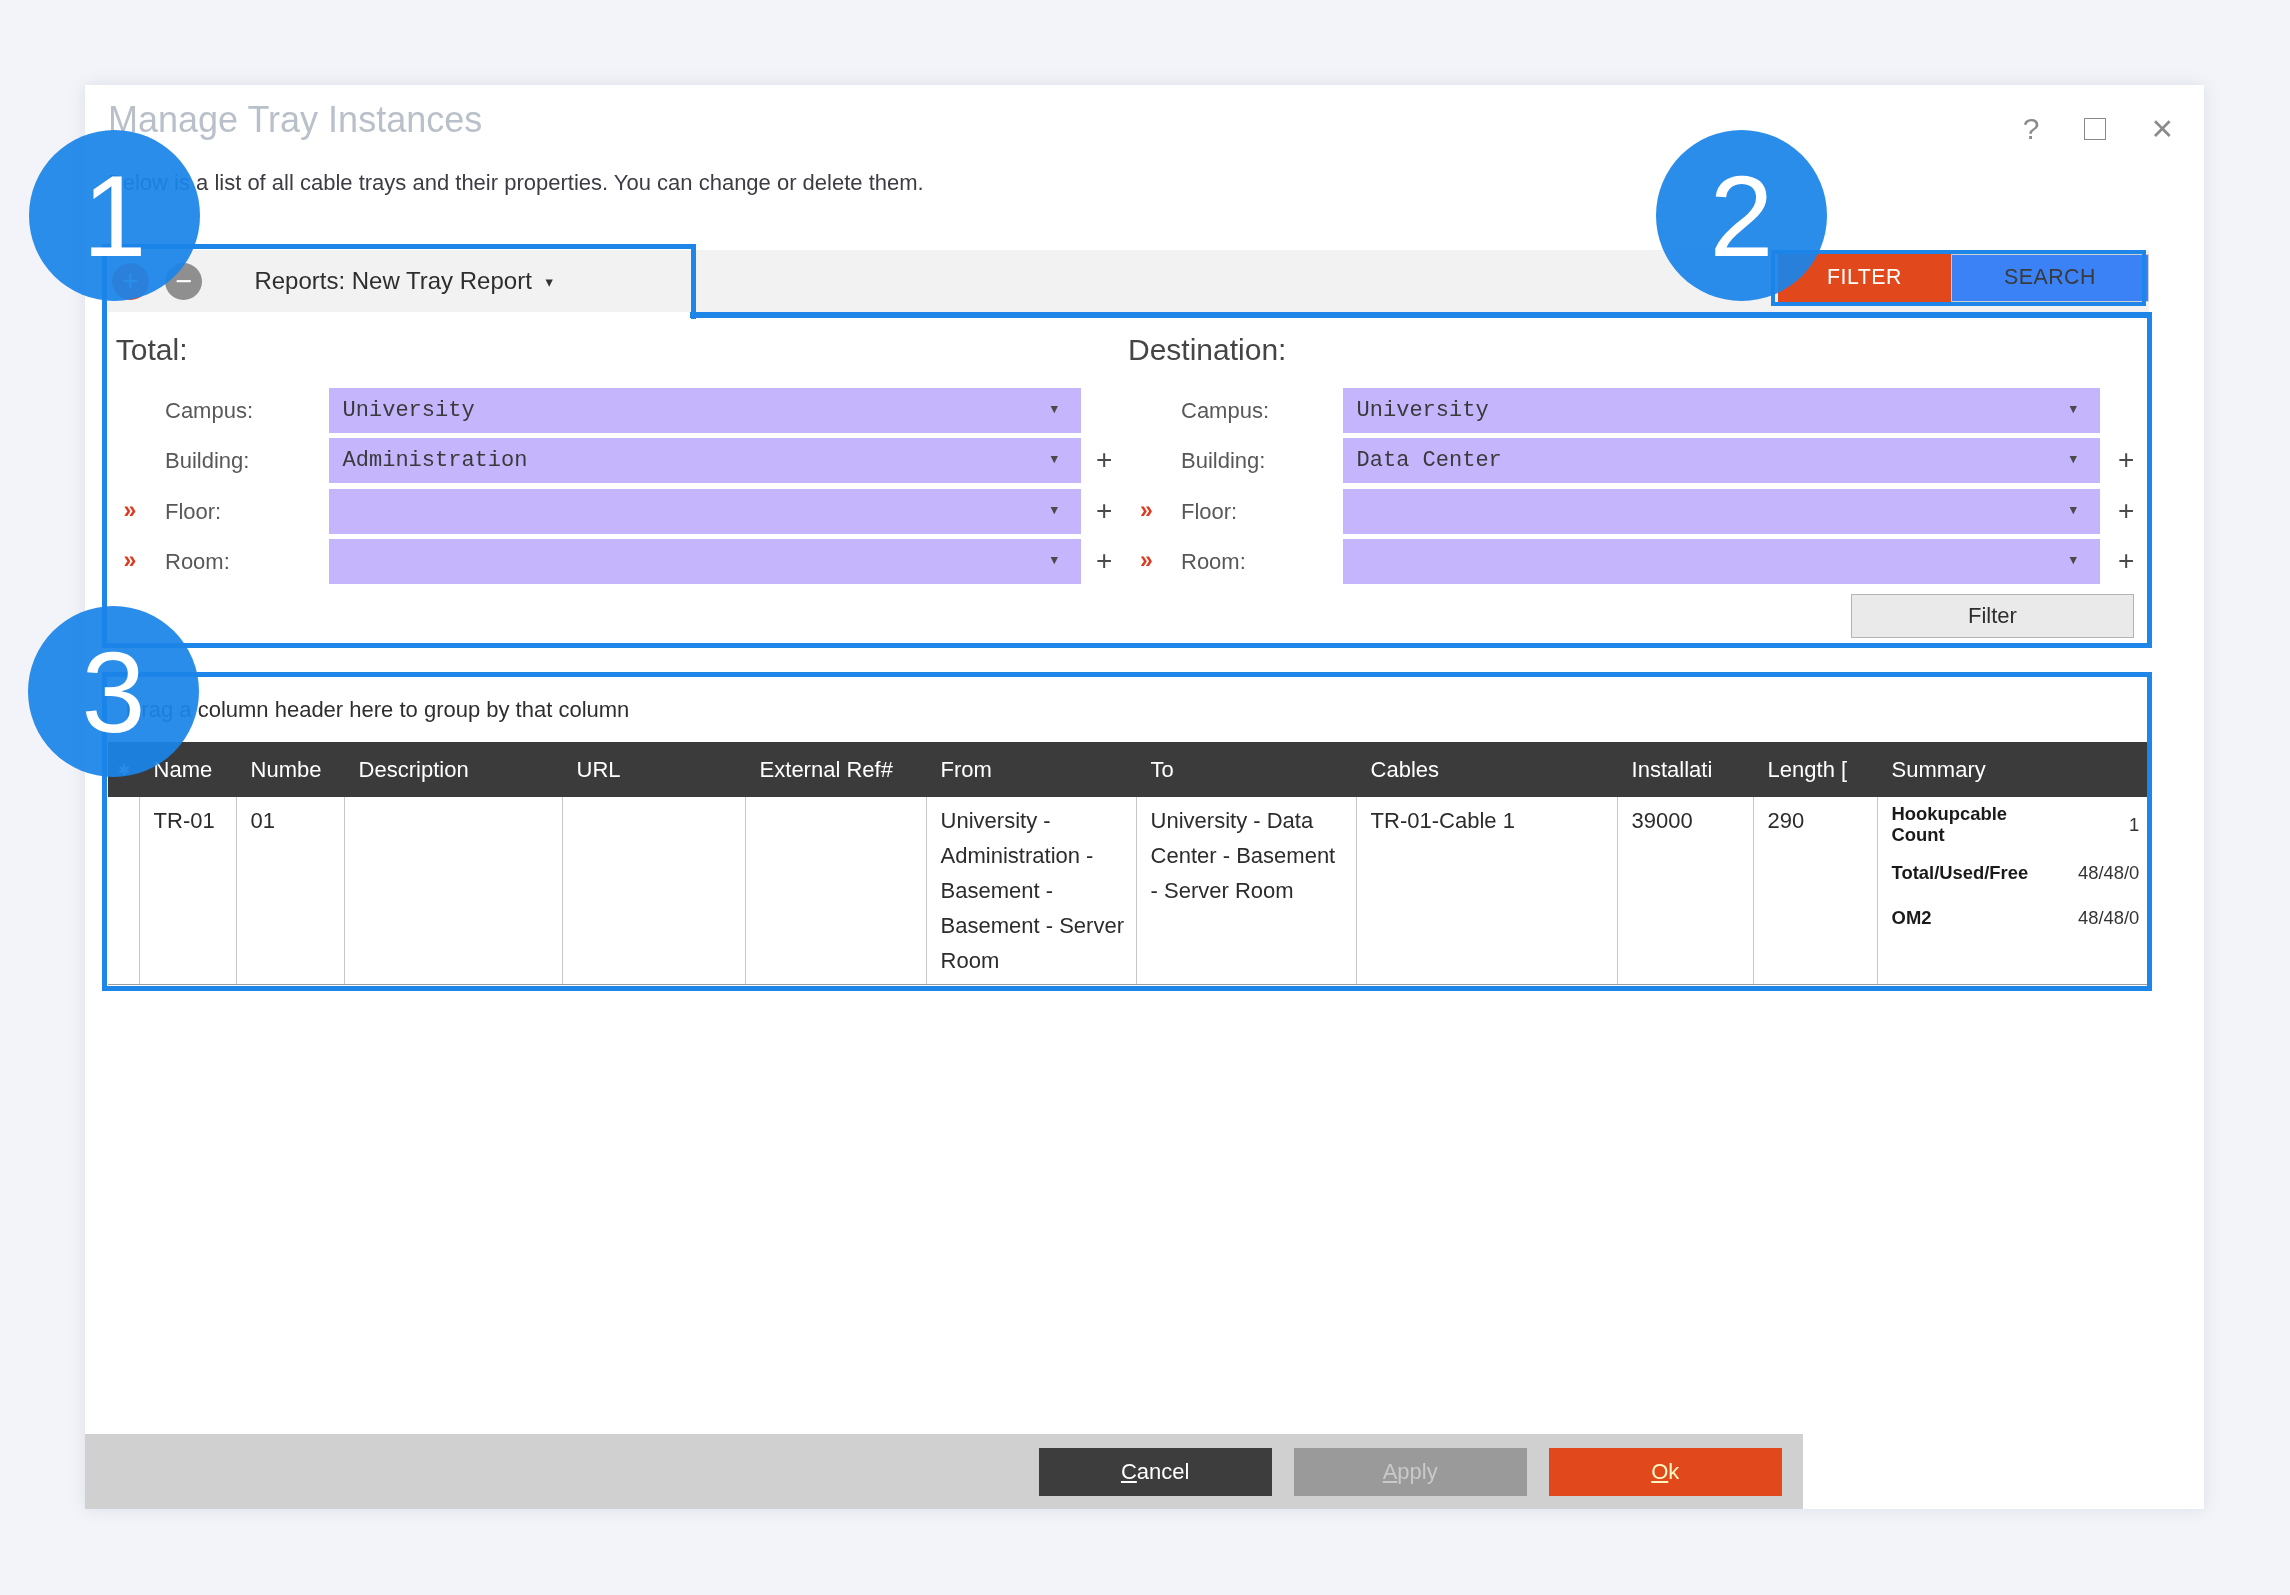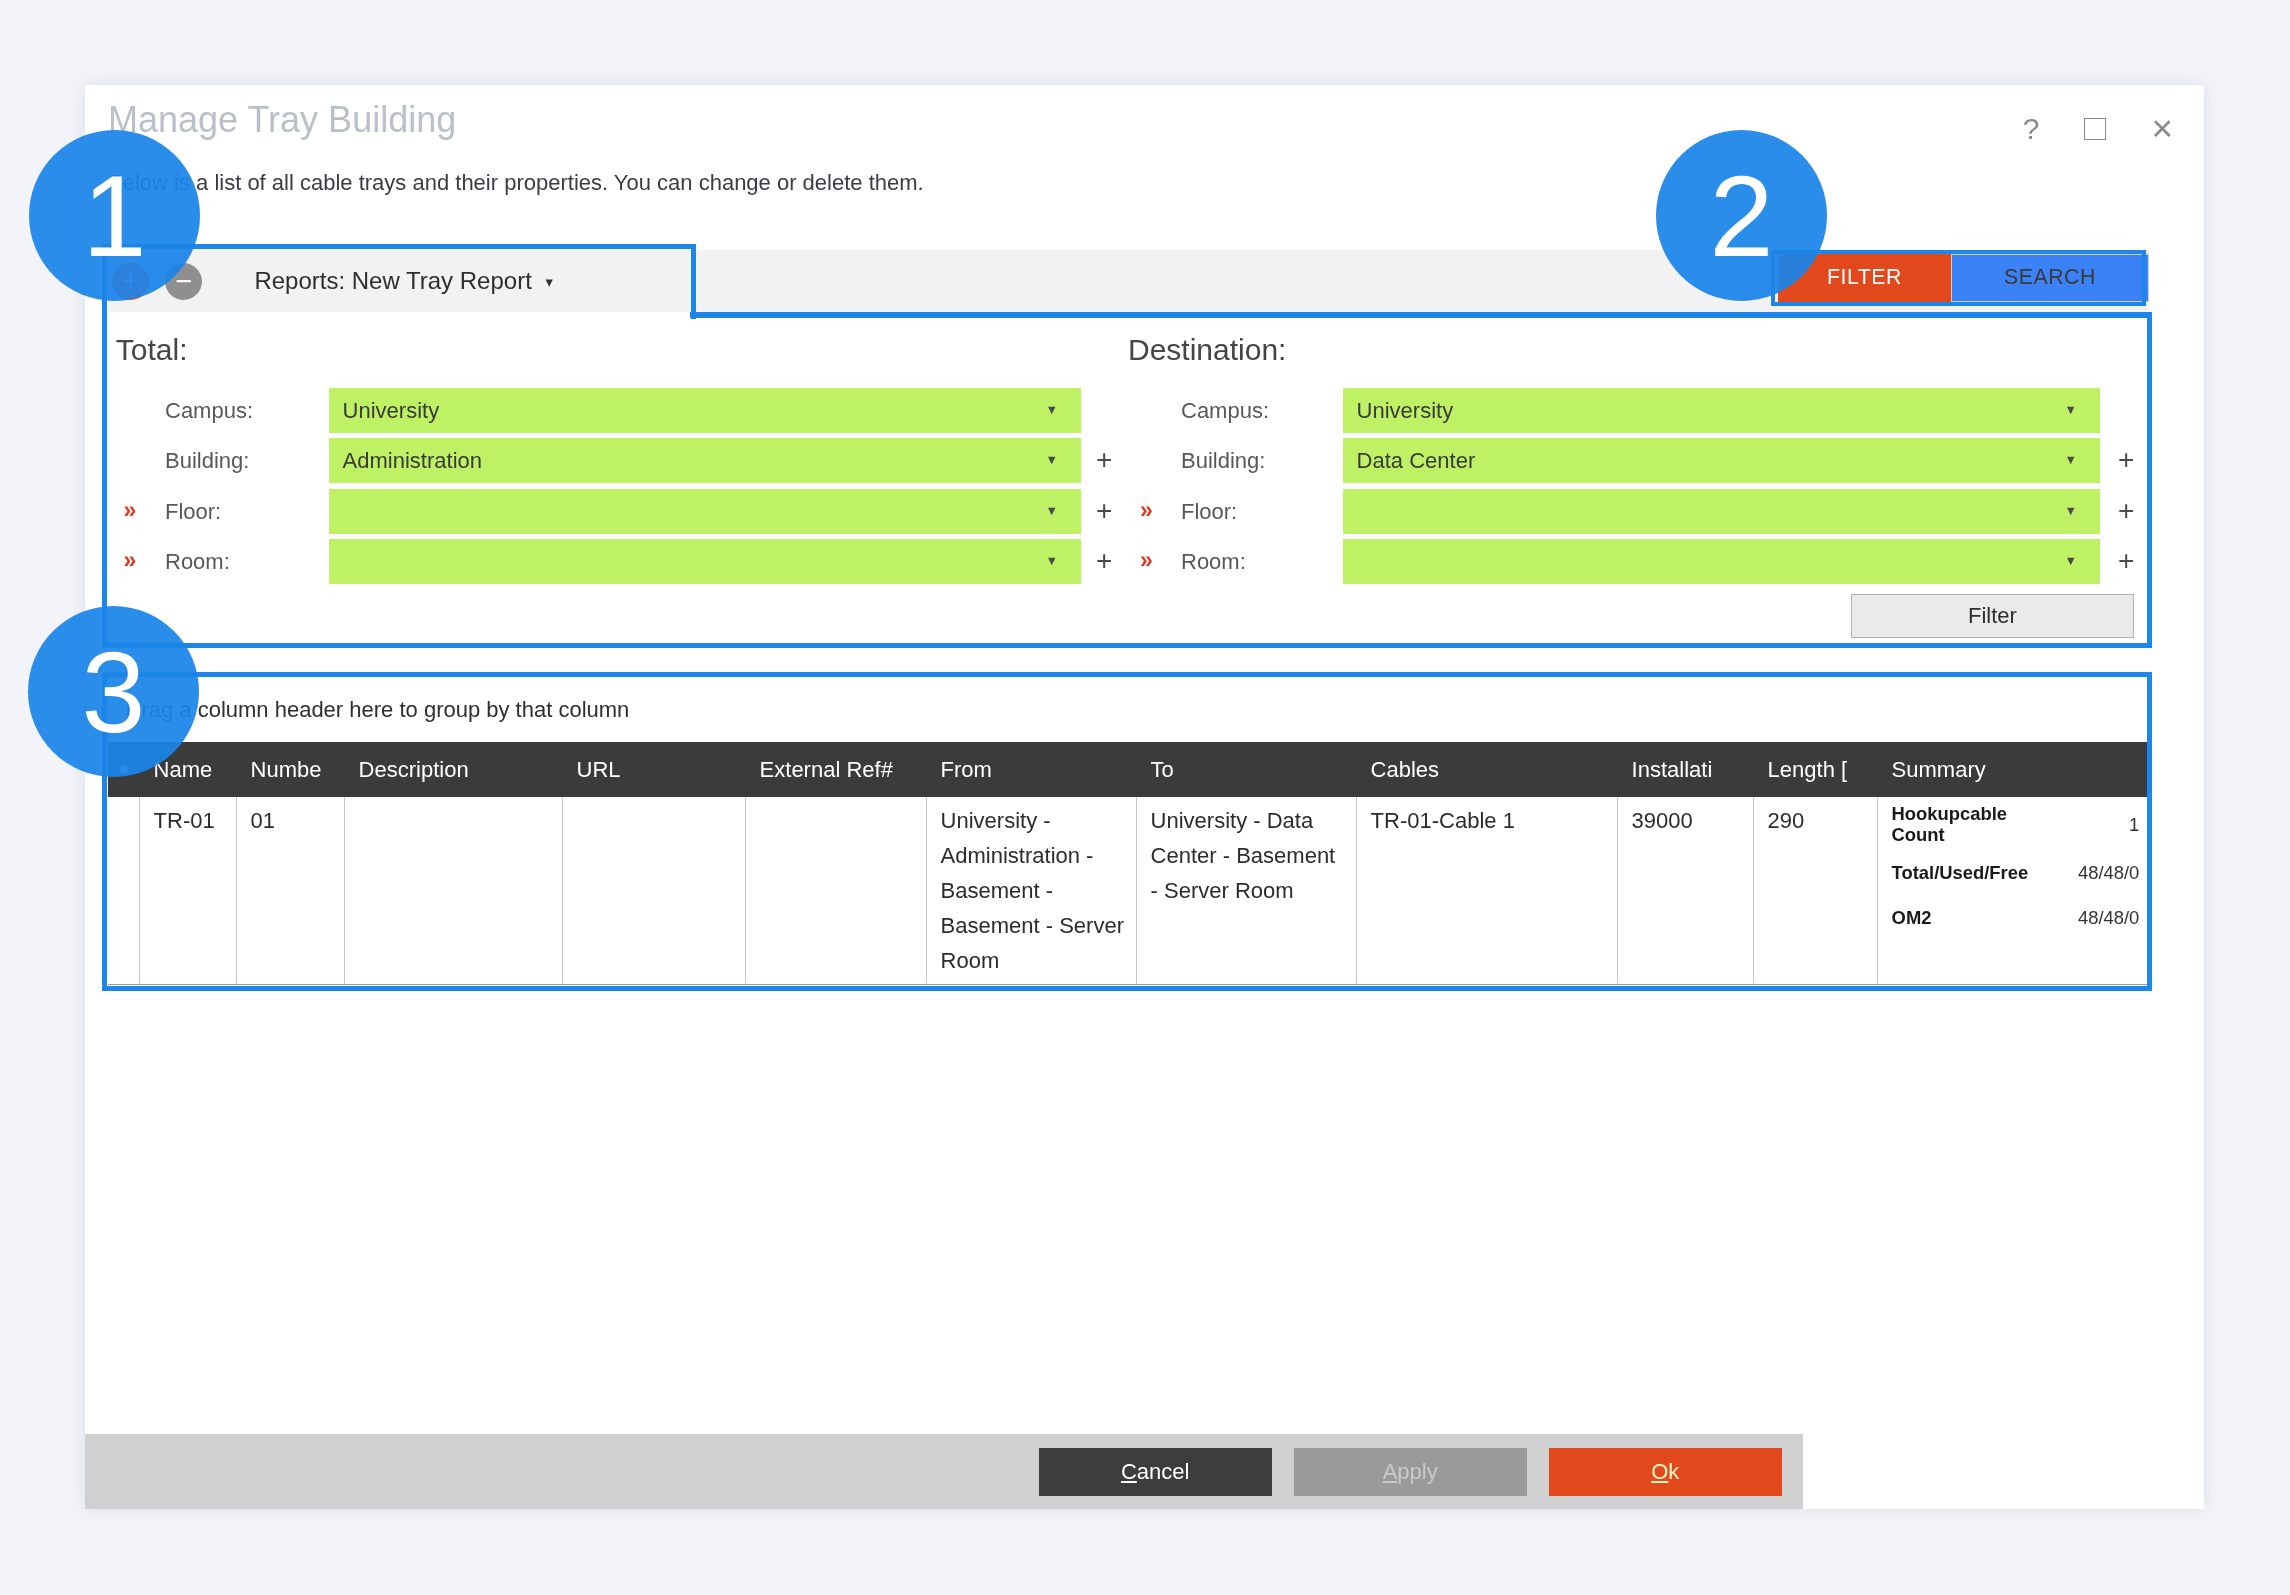--- a/index.html
+++ b/index.html
@@ -60,21 +60,21 @@
   .panel { position:absolute; left:23px; top:227px; width:2041px; height:336px; background:#fff; }
   .sec-heading { position:absolute; font-size:30px; color:#454545; }
   .src-heading { left:7.8px;  top:21.3px; }
   .dst-heading { left:1020px; top:21.3px; }
   .frow { position:absolute; left:0; width:2041px; height:45px;padding-left:28px; }
   .req-icon {
     position:absolute; font-size:23px; font-weight:bold; color:#dd3a22; top:7.8px;
   }
   .f-label { position:absolute; font-size:22px; color:#585858; top:9.7px; }
   .f-field {
-    position:absolute; top:0; height:45px; background:#bef264;
+    position:absolute; top:0; height:45px; background:#c4b5fd;font-family:Liberation Mono, monospace;
   }
   .f-value { position:absolute; left:13.6px; top:0; font-size:22px; color:#3a3a3a; line-height:45px; }
   .f-arrow { position:absolute; right:23px; top:14.6px; font-size:12.6px; color:#4a4a4a; }
   .f-add   { position:absolute; top:5.8px; font-size:28px; font-weight:300; color:#4a4a4a; }
   .s-req   { left:15.5px; }   .s-label { left:57px; }
   .s-field { left:221px; width:752px; }  .s-add { left:988px; }
   .d-req   { left:1032px; } .d-label { left:1073px; }
   .d-field { left:1235px; width:757px; } .d-add { left:2010px; }
   .filter-btn {
     position:absolute; left:1743px; top:282px; width:283px; height:44px;
@@ -129,21 +129,21 @@
   }
   .callout-1 { left:29px;  top:130px; }
   .callout-2 { left:1656px; top:130px; }
   .callout-3 { left:28px;  top:606px; }
 </style>
 </head>
 <body>
 
 <div class="dialog">
 
-  <div class="dlg-title">Manage Tray Building</div>
+  <div class="dlg-title">Manage Tray Instances</div>
 
   <div class="win-controls">
     <span class="win-help">?</span>
     <span class="win-max"></span>
     <span class="win-close">×</span>
   </div>
 
   <div class="dlg-subtitle">Below is a list of all cable trays and their properties. You can change or delete them.</div>
 
   <div class="tabstrip">

